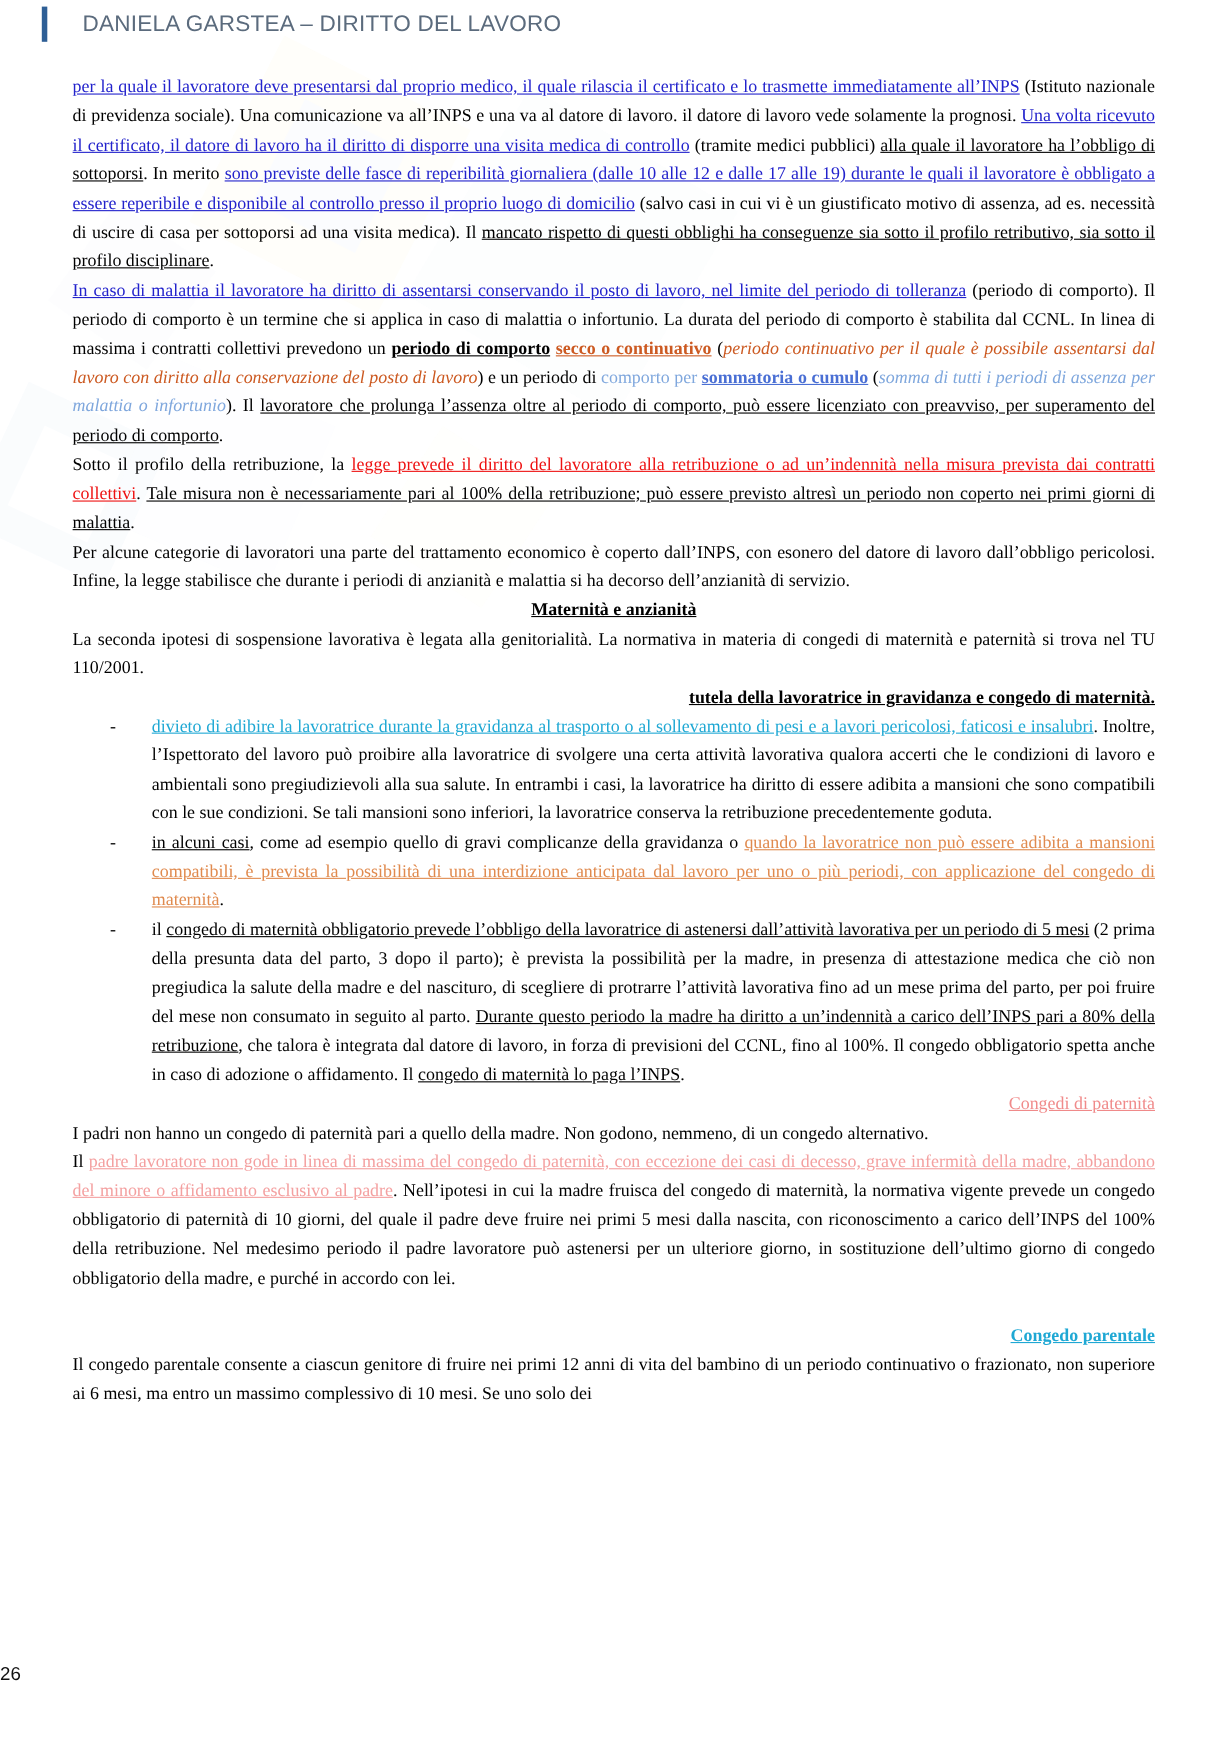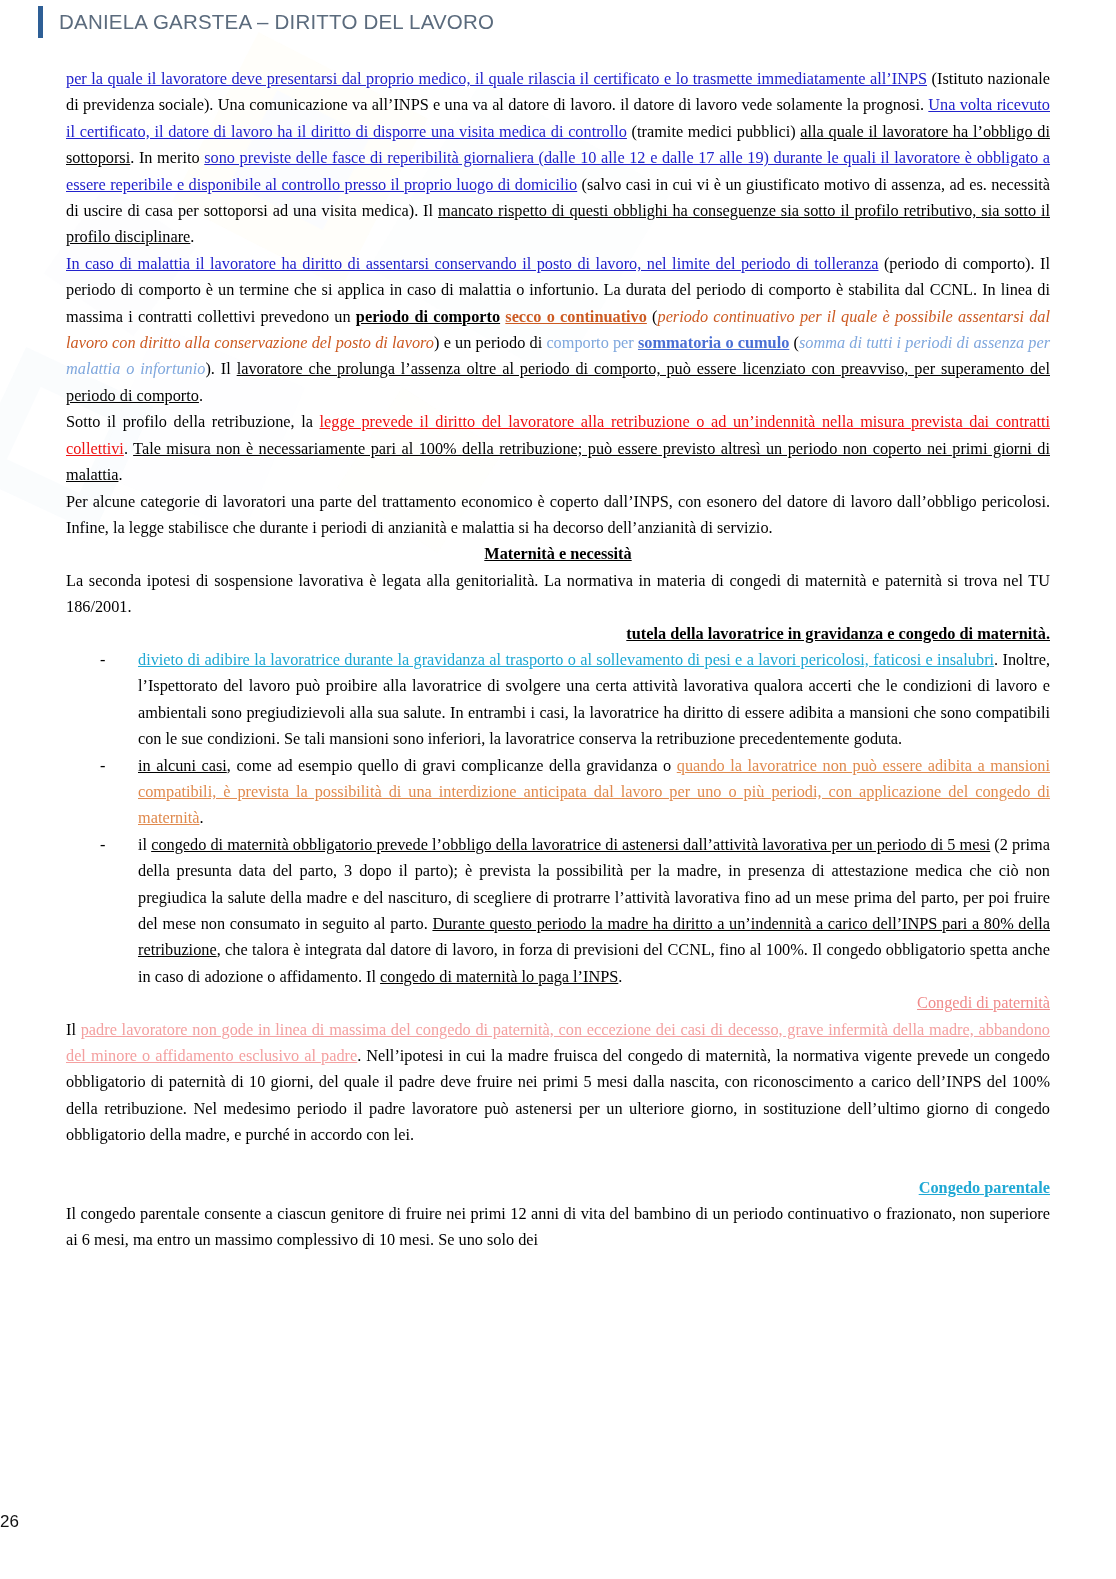--- a/index.html
+++ b/index.html
@@ -30,21 +30,21 @@
     z-index: 0;
   }
 
   
   .header {
     position: absolute;
     left: 38px;
     top: 6px;
     display: flex;
     align-items: center;
-    gap: 16px;
+    gap: 32px;
     z-index: 2;
   }
   .header-bar {
     width: 5px;
     height: 32px;
     background: #2e5f96;
   }
   .header-title {
     font-family: "Liberation Sans", sans-serif;
     font-size: 20.5px;
@@ -160,34 +160,35 @@
   <div class="content">
 
     <p><span class="u c-blue">per la quale il lavoratore deve presentarsi dal proprio medico, il quale rilascia il certificato e lo trasmette immediatamente all’INPS</span><span> (Istituto nazionale di previdenza sociale). Una comunicazione va all’INPS e una va al datore di lavoro. il datore di lavoro vede solamente la prognosi. </span><span class="u c-blue">Una volta ricevuto il certificato, il datore di lavoro ha il diritto di disporre una visita medica di controllo</span><span> (tramite medici pubblici) </span><span class="u">alla quale il lavoratore ha l’obbligo di sottoporsi</span><span>. In merito </span><span class="u c-blue">sono previste delle fasce di reperibilità giornaliera (dalle 10 alle 12 e dalle 17 alle 19) durante le quali il lavoratore è obbligato a essere reperibile e disponibile al controllo presso il proprio luogo di domicilio</span><span> (salvo casi in cui vi è un giustificato motivo di assenza, ad es. necessità di uscire di casa per sottoporsi ad una visita medica). Il </span><span class="u">mancato rispetto di questi obblighi ha conseguenze sia sotto il profilo retributivo, sia sotto il profilo disciplinare</span><span>.</span></p>
 
     <p><span class="u c-blue">In caso di malattia il lavoratore ha diritto di assentarsi conservando il posto di lavoro, nel limite del periodo di tolleranza</span><span> (periodo di comporto). Il periodo di comporto è un termine che si applica in caso di malattia o infortunio. La durata del periodo di comporto è stabilita dal CCNL. In linea di massima i contratti collettivi prevedono un </span><span class="b u">periodo di comporto</span><span> </span><span class="b u c-orange">secco o continuativo</span><span> (</span><span class="i c-orange">periodo continuativo per il quale è possibile assentarsi dal lavoro con diritto alla conservazione del posto di lavoro</span><span>) e un periodo di </span><span class="c-blue-lt">comporto per </span><span class="b u c-blue-mid">sommatoria o cumulo</span><span> (</span><span class="i c-blue-lt">somma di tutti i periodi di assenza per malattia o infortunio</span><span>). Il </span><span class="u">lavoratore che prolunga l’assenza oltre al periodo di comporto, può essere licenziato con preavviso, per superamento del periodo di comporto</span><span>.</span></p>
 
     <p><span>Sotto il profilo della retribuzione, la </span><span class="u c-red">legge prevede il diritto del lavoratore alla retribuzione o ad un’indennità nella misura prevista dai contratti collettivi</span><span>. </span><span class="u">Tale misura non è necessariamente pari al 100% della retribuzione; può essere previsto altresì un periodo non coperto nei primi giorni di malattia</span><span>.</span></p>
 
     <p>Per alcune categorie di lavoratori una parte del trattamento economico è coperto dall’INPS, con esonero del datore di lavoro dall’obbligo pericolosi. Infine, la legge stabilisce che durante i periodi di anzianità e malattia si ha decorso dell’anzianità di servizio.</p>
 
-    <p class="center"><span class="b u">Maternità e necessità</span></p>
-
-    <p>La seconda ipotesi di sospensione lavorativa è legata alla genitorialità. La normativa in materia di congedi di maternità e paternità si trova nel TU 186/2001.</p>
+    <p class="center"><span class="b u">Maternità e anzianità</span></p>
+
+    <p>La seconda ipotesi di sospensione lavorativa è legata alla genitorialità. La normativa in materia di congedi di maternità e paternità si trova nel TU 110/2001.</p>
 
     <p class="left"><span class="b u">tutela della lavoratrice in gravidanza e congedo di maternità.</span></p>
 
     <ul class="dashlist">
       <li><span class="dash">-</span><span class="u c-cyan">divieto di adibire la lavoratrice durante la gravidanza al trasporto o al sollevamento di pesi e a lavori pericolosi, faticosi e insalubri</span><span>. Inoltre, l’Ispettorato del lavoro può proibire alla lavoratrice di svolgere una certa attività lavorativa qualora accerti che le condizioni di lavoro e ambientali sono pregiudizievoli alla sua salute. In entrambi i casi, la lavoratrice ha diritto di essere adibita a mansioni che sono compatibili con le sue condizioni. Se tali mansioni sono inferiori, la lavoratrice conserva la retribuzione precedentemente goduta.</span></li>
       <li><span class="dash">-</span><span class="u">in alcuni casi</span><span>, come ad esempio quello di gravi complicanze della gravidanza o </span><span class="u c-orange-lt">quando la lavoratrice non può essere adibita a mansioni compatibili, è prevista la possibilità di una interdizione anticipata dal lavoro per uno o più periodi, con applicazione del congedo di maternità</span><span>.</span></li>
       <li><span class="dash">-</span><span>il </span><span class="u">congedo di maternità obbligatorio prevede l’obbligo della lavoratrice di astenersi dall’attività lavorativa per un periodo di 5 mesi</span><span> (2 prima della presunta data del parto, 3 dopo il parto); è prevista la possibilità per la madre, in presenza di attestazione medica che ciò non pregiudica la salute della madre e del nascituro, di scegliere di protrarre l’attività lavorativa fino ad un mese prima del parto, per poi fruire del mese non consumato in seguito al parto. </span><span class="u">Durante questo periodo la madre ha diritto a un’indennità a carico dell’INPS pari a 80% della retribuzione</span><span>, che talora è integrata dal datore di lavoro, in forza di previsioni del CCNL, fino al 100%. Il congedo obbligatorio spetta anche in caso di adozione o affidamento. Il </span><span class="u">congedo di maternità lo paga l’INPS</span><span>.</span></li>
     </ul>
 
     <p class="left"><span class="u c-pink-hd">Congedi di paternità</span></p>
 
+    <p>I padri non hanno un congedo di paternità pari a quello della madre. Non godono, nemmeno, di un congedo alternativo.</p>
 
     <p><span>Il </span><span class="u c-pink">padre lavoratore non gode in linea di massima del congedo di paternità, con eccezione dei casi di decesso, grave infermità della madre, abbandono del minore o affidamento esclusivo al padre</span><span>. Nell’ipotesi in cui la madre fruisca del congedo di maternità, la normativa vigente prevede un congedo obbligatorio di paternità di 10 giorni, del quale il padre deve fruire nei primi 5 mesi dalla nascita, con riconoscimento a carico dell’INPS del 100% della retribuzione. Nel medesimo periodo il padre lavoratore può astenersi per un ulteriore giorno, in sostituzione dell’ultimo giorno di congedo obbligatorio della madre, e purché in accordo con lei.</span></p>
 
     <div class="spacer-md"></div>
 
     <p class="left"><span class="b u c-cyan">Congedo parentale</span></p>
 
     <p>Il congedo parentale consente a ciascun genitore di fruire nei primi 12 anni di vita del bambino di un periodo continuativo o frazionato, non superiore ai 6 mesi, ma entro un massimo complessivo di 10 mesi. Se uno solo dei</p>
 
   </div>

